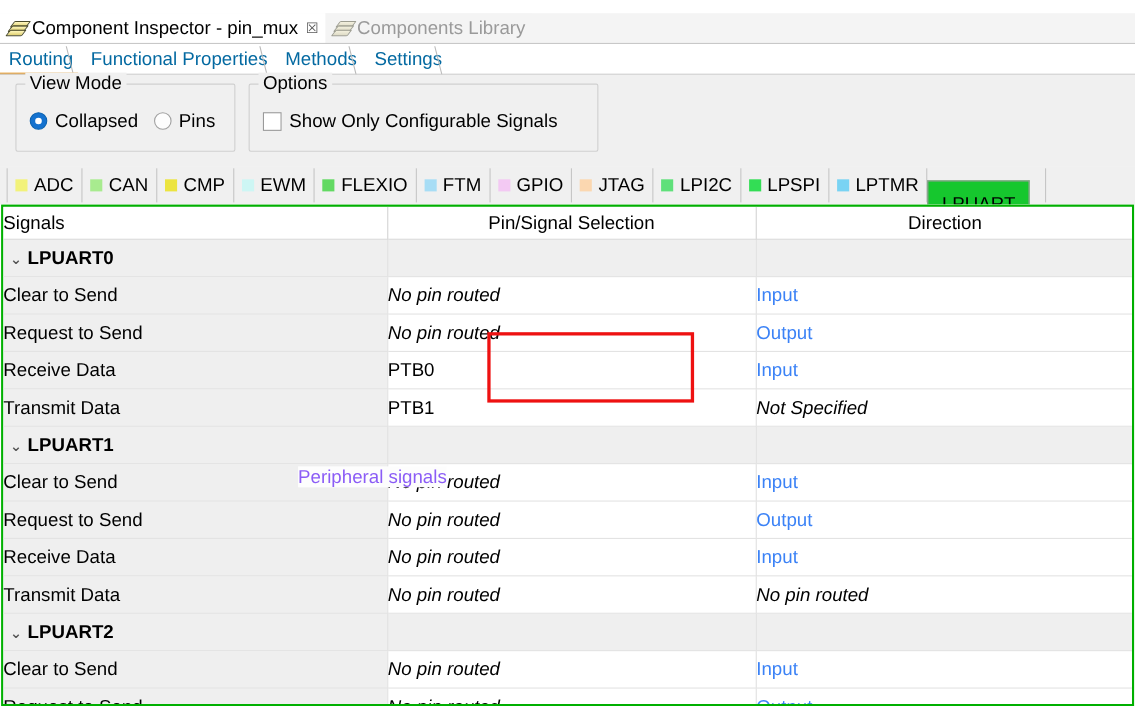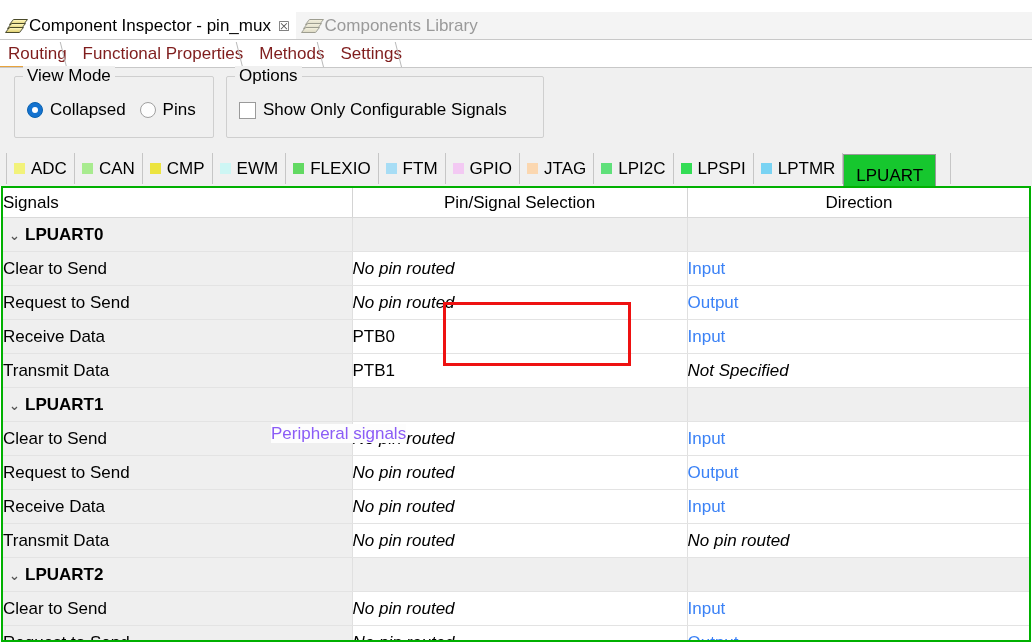--- a/index.html
+++ b/index.html
@@ -88,21 +88,21 @@
     align-items: flex-end;
   }
   .prop-tab {
     position: relative;
     font-size: 17px;
     padding: 0 8px 1px 8px;
     line-height: 26px;
     height: 27px;
     box-sizing: border-box;
     white-space: nowrap;
-    color: #7f1d1d;
+    color: #0369a1;
     background: #ffffff;
   }
   .prop-tab .sep {
     position: absolute;
     right: -1px; top: 1px;
     width: 12px; height: 26px;
     border-left: 1px solid #b9b9b9;
     transform: skewX(14deg);
     pointer-events: none;
   }
@@ -203,21 +203,21 @@
   .periph-tab:first-child { border-left: 1px solid #c6c6c6; }
   .periph-tab .swatch {
     width: 11px; height: 11px;
     flex: 0 0 auto;
     display: inline-block;
   }
   .periph-tab.selected {
     background: #16c72e;
     border: 1px solid #9a9a9a;
     border-bottom: none;
-    margin-top: 3px;
+    margin-top: 13px;
     height: 42px;
     padding: 0 12px;
   }
 
   
   .table-wrap {
     position: relative;
     background: #ffffff;
     border-left: 2px solid #00b000;
     border-right: 2px solid #00b000;

